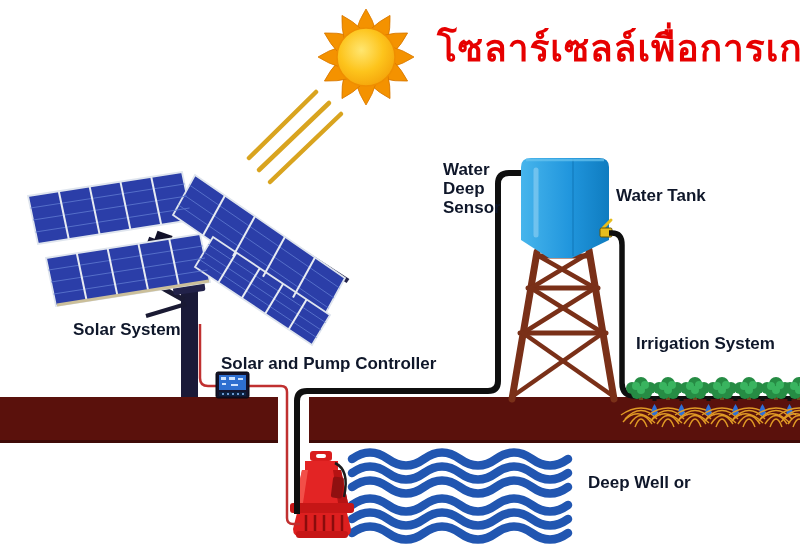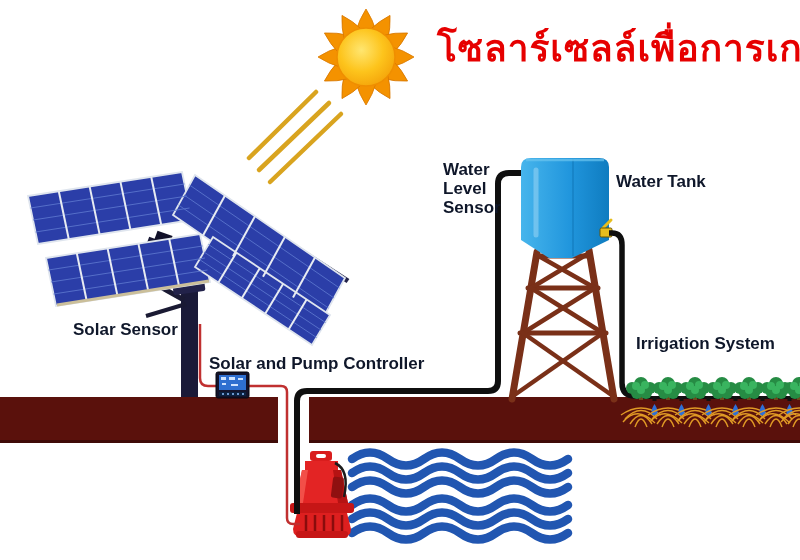--- a/index.html
+++ b/index.html
@@ -237,33 +237,34 @@
           <circle cx="228" cy="394" r="1"></circle>
           <circle cx="233" cy="394" r="1"></circle>
       <circle cx="238" cy="394" r="1"></circle>
           <circle cx="243" cy="394" r="1"></circle>
     </g>
   </g>
 </svg>
 
 <div class="title">โซลาร์เซลล์เพื่อการเกษตร</div>
 
-<div class="lbl" style="left:73px;top:320px">Solar Sensor</div>
-
-<div class="lbl" style="left:209px;top:354px">Solar and Pump Controller</div>
+<div class="lbl" style="left:73px;top:320px">Solar System</div>
+
+<div class="lbl" style="left:221px;top:354px">Solar and Pump Controller</div>
 
 <div class="lbl" style="left:443px;top:160px">
   <span>Water</span>
-  <span>Level</span>
+  <span>Deep</span>
   <span>Sensor</span>
 </div>
 
-<div class="lbl" style="left:616px;top:172px">Water Tank</div>
+<div class="lbl" style="left:616px;top:186px">Water Tank</div>
 
 <div class="lbl" style="left:636px;top:334px">
   <span>Irrigation System</span>
 </div>
 
 
 <div class="lbl deepwell" style="left:588px;top:472px">
+  <span>Deep Well or</span>
 </div>
 
 </div>
 
 </body></html>

